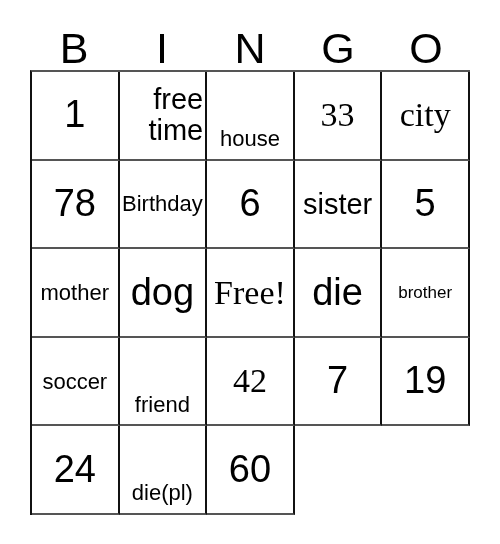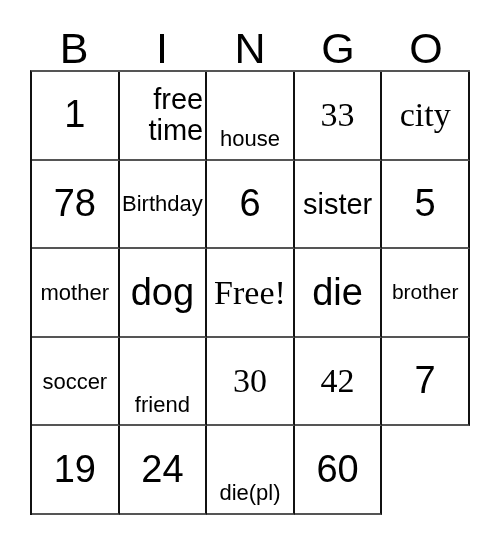--- a/index.html
+++ b/index.html
@@ -79,21 +79,21 @@
     word-break: break-word;
     hyphens: none;
   }
 
   
   .fs-xl   { font-size: 38px; }
   .fs-lg   { font-size: 34px; font-family: Liberation Serif, serif; }
   .fs-md   { font-size: 29px; }
   .fs-sm   { font-size: 22px; margin-top: 46px; }
   .fs-xs   { font-size: 22px; }
-  .fs-xxs  { font-size: 21px; }
+  .fs-xxs  { font-size: 17px; }
 
   .wrap-two { line-height: 1.08; text-align: right; }
 </style>
 </head>
 <body>
 
 <div id="bingo-card">
 
   <div class="header-row">
     <div class="header-letter">B</div>
@@ -153,23 +153,20 @@
         <span class="cell-text fs-xxs">brother</span>
       </div>
 
     <div class="cell">
         <span class="cell-text fs-xs">soccer</span>
       </div>
     <div class="cell">
         <span class="cell-text fs-sm">friend</span>
       </div>
     <div class="cell">
-        <span class="cell-text fs-lg">30</span>
-      </div>
-    <div class="cell">
         <span class="cell-text fs-lg">42</span>
       </div>
 
     <div class="cell">
         <span class="cell-text fs-xl">7</span>
       </div>
     <div class="cell">
         <span class="cell-text fs-xl">19</span>
       </div>
     <div class="cell">

